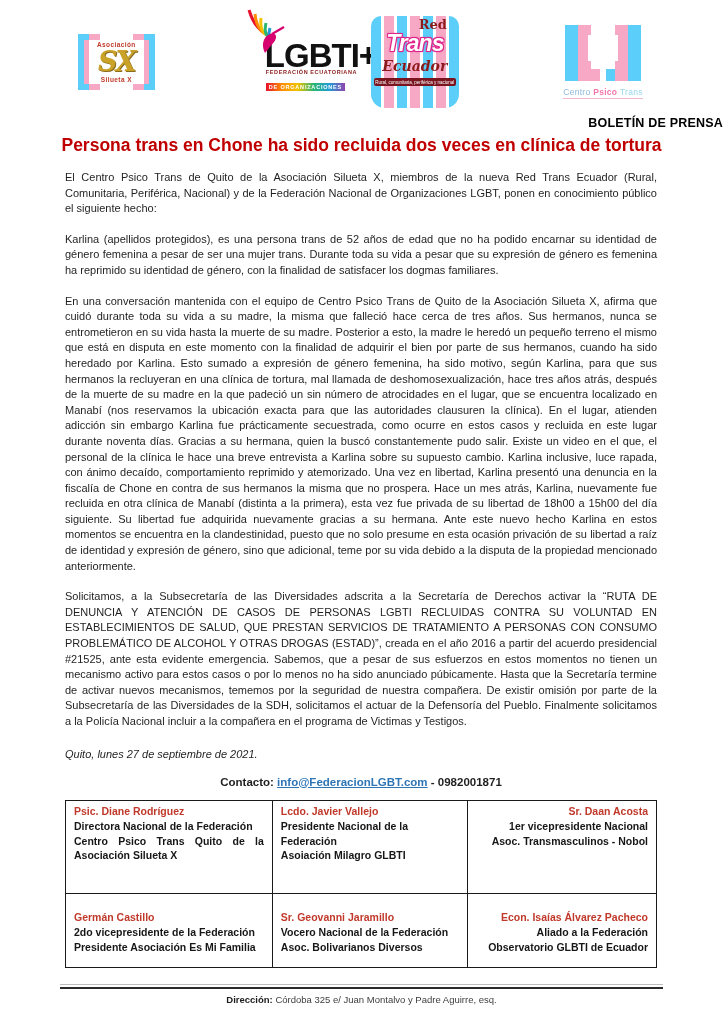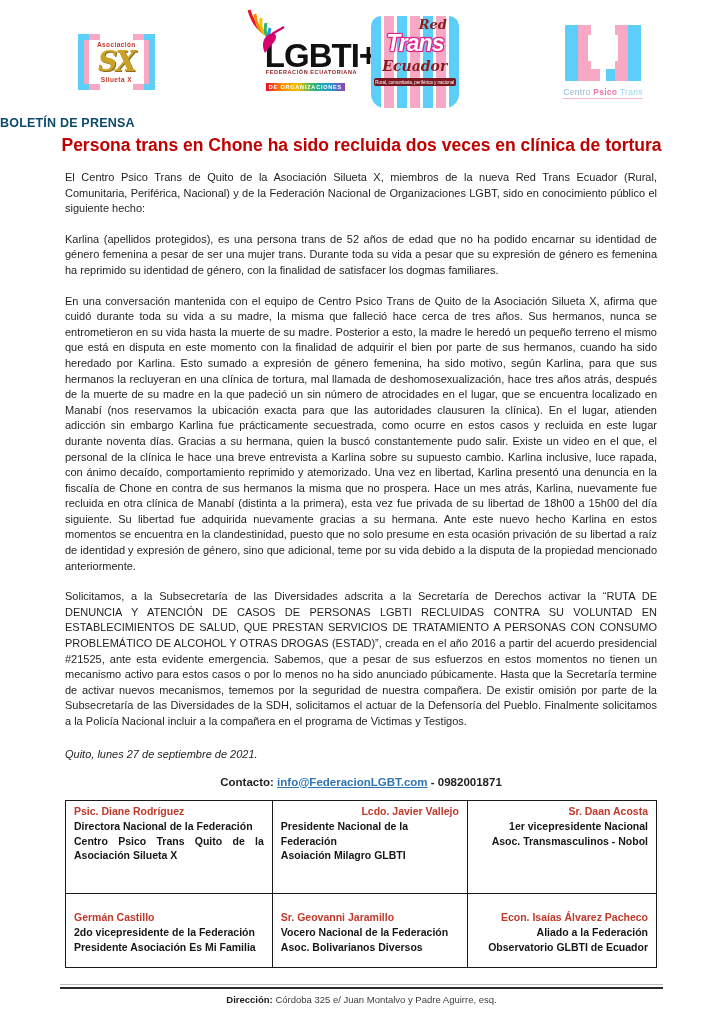--- a/index.html
+++ b/index.html
@@ -32,21 +32,21 @@
     line-height:24px; margin:26px 0 1px 14px; }
   .lgbti-sub1 { font-size:5.5px; font-weight:bold; color:#8b1a1a;
     letter-spacing:.6px; margin-left:15px; }
   .lgbti-sub2 { display:inline-block; font-size:5.5px; font-weight:bold; color:#fff;
     letter-spacing:.8px; margin-left:15px; padding:1px 3px;
     background:linear-gradient(90deg,#e8112d,#ff8c00,#f2c200,#2bb673,#1f9cd7,#8e44ad); }
   .logo-redtrans { position:relative; width:88px; height:92px; overflow:hidden;
     border-radius:10px 10px 14px 14px;
     background:repeating-linear-gradient(90deg,#5BCEFA 0 10px,#fff 10px 13px,#F7A8C4 13px 23px,#fff 23px 26px); }
   .rt-red { position:absolute; top:1px; right:12px; color:#8b1a1a; font-size:13px;
-    font-weight:bold; font-style:italic; font-family:"DejaVu Serif",serif; }
+    font-weight:bold; font-family:"DejaVu Serif",serif; }
   .rt-trans { position:absolute; top:14px; left:0; right:0; text-align:center;
     color:#fff; font-size:23px; font-weight:900; font-style:italic; letter-spacing:-1px;
     text-shadow:-1px -1px 0 #e0218a,1px -1px 0 #e0218a,-1px 1px 0 #e0218a,1px 1px 0 #e0218a,0 0 3px #e0218a; }
   .rt-ecuador { position:absolute; top:42px; left:0; right:0; text-align:center;
     color:#8b1a1a; font-size:14px; font-weight:bold; font-style:italic;
     font-family:"DejaVu Serif",serif; }
   .rt-tagline { position:absolute; top:62px; left:3px; right:3px; background:#7a1520;
     color:#fff; font-size:4.5px; text-align:center; padding:1.5px 0; border-radius:2px; }
   
   .logo-cpt { width:96px; text-align:center; }
@@ -60,21 +60,21 @@
   .cpt-head::before { content:""; position:absolute; top:-10px; left:7px; width:16px;
     height:10px; background:#fff; }
   .cpt-feet { position:absolute; bottom:0; left:50%; transform:translateX(-50%);
     display:flex; gap:6px; }
   .cpt-feet span { width:9px; height:12px; display:block; }
   .cpt-caption { margin-top:5px; font-size:8.5px; letter-spacing:.3px;
     display:inline-block; border-bottom:1px solid #f1b7ce; padding-bottom:1px; }
   .cpt-w1 { color:#8fb8d8; } .cpt-w2 { color:#f178a8; font-weight:bold;text-align:right; }
   .cpt-w3 { color:#9ad6f0; }
   
-  .bulletin { text-align:left; font-weight:bold; font-size:12.5px; color:#0c4a6e;
+  .bulletin { text-align:right; font-weight:bold; font-size:12.5px; color:#000000;
     margin-top:8px; letter-spacing:.2px; }
   .headline { text-align:center; font-weight:bold; font-size:17.5px; line-height:24px;
     margin-top:3px; }
   
   .content { padding:13px 66px 0 65px; }
   p.body { font-size:11px; line-height:15.6px; text-align:justify; margin:0 0 15px; }
   .date-line { font-style:italic; font-size:11px; margin:18px 0 16px; }
   .contact-line { text-align:center; font-weight:bold; font-size:11.5px; margin:0 0 12px; }
   a.link { text-decoration:underline; cursor:pointer; }
   
@@ -156,21 +156,21 @@
       </div>
     </div>
   </div>
 
   <div class="bulletin">BOLETÍN DE PRENSA</div>
   <div class="headline" style="color:#C00000;">
     <div>Persona trans en Chone ha sido recluida dos veces en clínica de tortura</div>
   </div>
 
   <div class="content">
-    <p class="body">El Centro Psico Trans de Quito de la Asociación Silueta X, miembros de la nueva Red Trans Ecuador (Rural, Comunitaria, Periférica, Nacional) y de la Federación Nacional de Organizaciones LGBT, sido en conocimiento público el siguiente hecho:</p>
+    <p class="body">El Centro Psico Trans de Quito de la Asociación Silueta X, miembros de la nueva Red Trans Ecuador (Rural, Comunitaria, Periférica, Nacional) y de la Federación Nacional de Organizaciones LGBT, ponen en conocimiento público el siguiente hecho:</p>
     <p class="body">Karlina (apellidos protegidos), es una persona trans de 52 años de edad que no ha podido encarnar su identidad de género femenina a pesar de ser una mujer trans. Durante toda su vida a pesar que su expresión de género es femenina ha reprimido su identidad de género, con la finalidad de satisfacer los dogmas familiares.</p>
     <p class="body">En una conversación mantenida con el equipo de Centro Psico Trans de Quito de la Asociación Silueta X, afirma que cuidó durante toda su vida a su madre, la misma que falleció hace cerca de tres años. Sus hermanos, nunca se entrometieron en su vida hasta la muerte de su madre. Posterior a esto, la madre le heredó un pequeño terreno el mismo que está en disputa en este momento con la finalidad de adquirir el bien por parte de sus hermanos, cuando ha sido heredado por Karlina. Esto sumado a expresión de género femenina, ha sido motivo, según Karlina, para que sus hermanos la recluyeran en una clínica de tortura, mal llamada de deshomosexualización, hace tres años atrás, después de la muerte de su madre en la que padeció un sin número de atrocidades en el lugar, que se encuentra localizado en Manabí (nos reservamos la ubicación exacta para que las autoridades clausuren la clínica). En el lugar, atienden adicción sin embargo Karlina fue prácticamente secuestrada, como ocurre en estos casos y recluida en este lugar durante noventa días. Gracias a su hermana, quien la buscó constantemente pudo salir. Existe un video en el que, el personal de la clínica le hace una breve entrevista a Karlina sobre su supuesto cambio. Karlina inclusive, luce rapada, con ánimo decaído, comportamiento reprimido y atemorizado. Una vez en libertad, Karlina presentó una denuncia en la fiscalía de Chone en contra de sus hermanos la misma que no prospera. Hace un mes atrás, Karlina, nuevamente fue recluida en otra clínica de Manabí (distinta a la primera), esta vez fue privada de su libertad de 18h00 a 15h00 del día siguiente. Su libertad fue adquirida nuevamente gracias a su hermana. Ante este nuevo hecho Karlina en estos momentos se encuentra en la clandestinidad, puesto que no solo presume en esta ocasión privación de su libertad a raíz de identidad y expresión de género, sino que adicional, teme por su vida debido a la disputa de la propiedad mencionado anteriormente.</p>
     <p class="body">Solicitamos, a la Subsecretaría de las Diversidades adscrita a la Secretaría de Derechos activar la “RUTA DE DENUNCIA Y ATENCIÓN DE CASOS DE PERSONAS LGBTI RECLUIDAS CONTRA SU VOLUNTAD EN ESTABLECIMIENTOS DE SALUD, QUE PRESTAN SERVICIOS DE TRATAMIENTO A PERSONAS CON CONSUMO PROBLEMÁTICO DE ALCOHOL Y OTRAS DROGAS (ESTAD)”, creada en el año 2016 a partir del acuerdo presidencial #21525, ante esta evidente emergencia. Sabemos, que a pesar de sus esfuerzos en estos momentos no tienen un mecanismo activo para estos casos o por lo menos no ha sido anunciado púbicamente. Hasta que la Secretaría termine de activar nuevos mecanismos, tememos por la seguridad de nuestra compañera. De existir omisión por parte de la Subsecretaría de las Diversidades de la SDH, solicitamos el actuar de la Defensoría del Pueblo. Finalmente solicitamos a la Policía Nacional incluir a la compañera en el programa de Victimas y Testigos.</p>
 
     <div class="date-line">Quito, lunes 27 de septiembre de 2021.</div>
 
     <div class="contact-line">
       <span>Contacto:</span>
       <a class="link" style="color:#2E75B6;" href="#">info@FederacionLGBT.com</a>
       <span>- 0982001871</span>
@@ -179,21 +179,21 @@
     <table class="sig">
       <tbody>
           <tr class="row1">
         <td class="w1">
           <div class="cell-name" style="color:#C0392B;">Psic. Diane Rodríguez</div>
           <div class="cell-line">Directora Nacional de la Federación</div>
           <div class="cell-line spread">Centro Psico Trans Quito de la</div>
           <div class="cell-line">Asociación Silueta X</div>
         </td>
         <td class="w2">
-          <div class="cell-name" style="color:#C0392B;text-align:right;">Lcdo. Javier Vallejo</div>
+          <div class="cell-name" style="color:#C0392B;">Lcdo. Javier Vallejo</div>
           <div class="cell-line">Presidente Nacional de la Federación</div>
           <div class="cell-line">Asoiación Milagro GLBTI</div>
         </td>
         <td class="w3">
           <div class="cell-name" style="color:#C0392B;">Sr. Daan Acosta</div>
           <div class="cell-line">1er vicepresidente Nacional</div>
           <div class="cell-line">Asoc. Transmasculinos - Nobol</div>
         </td>
       </tr>
       <tr class="row2">

